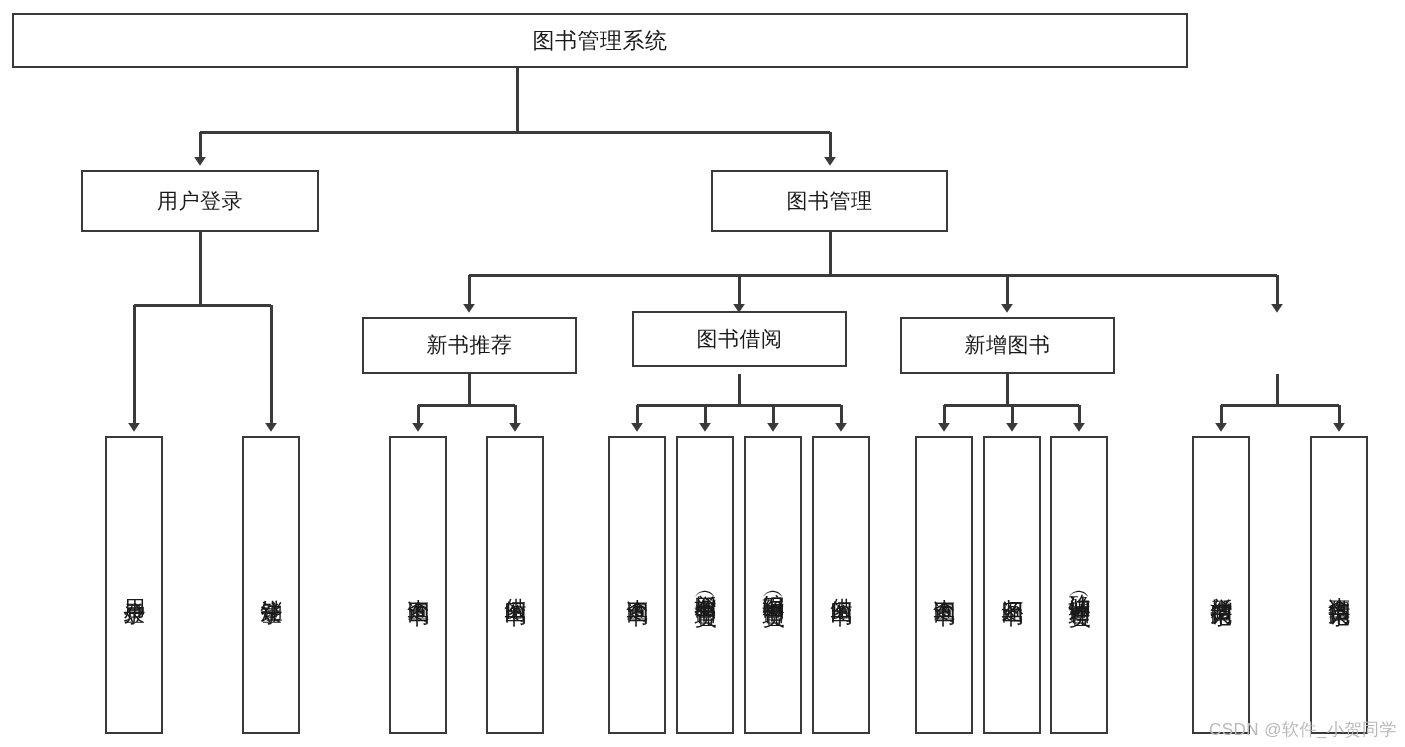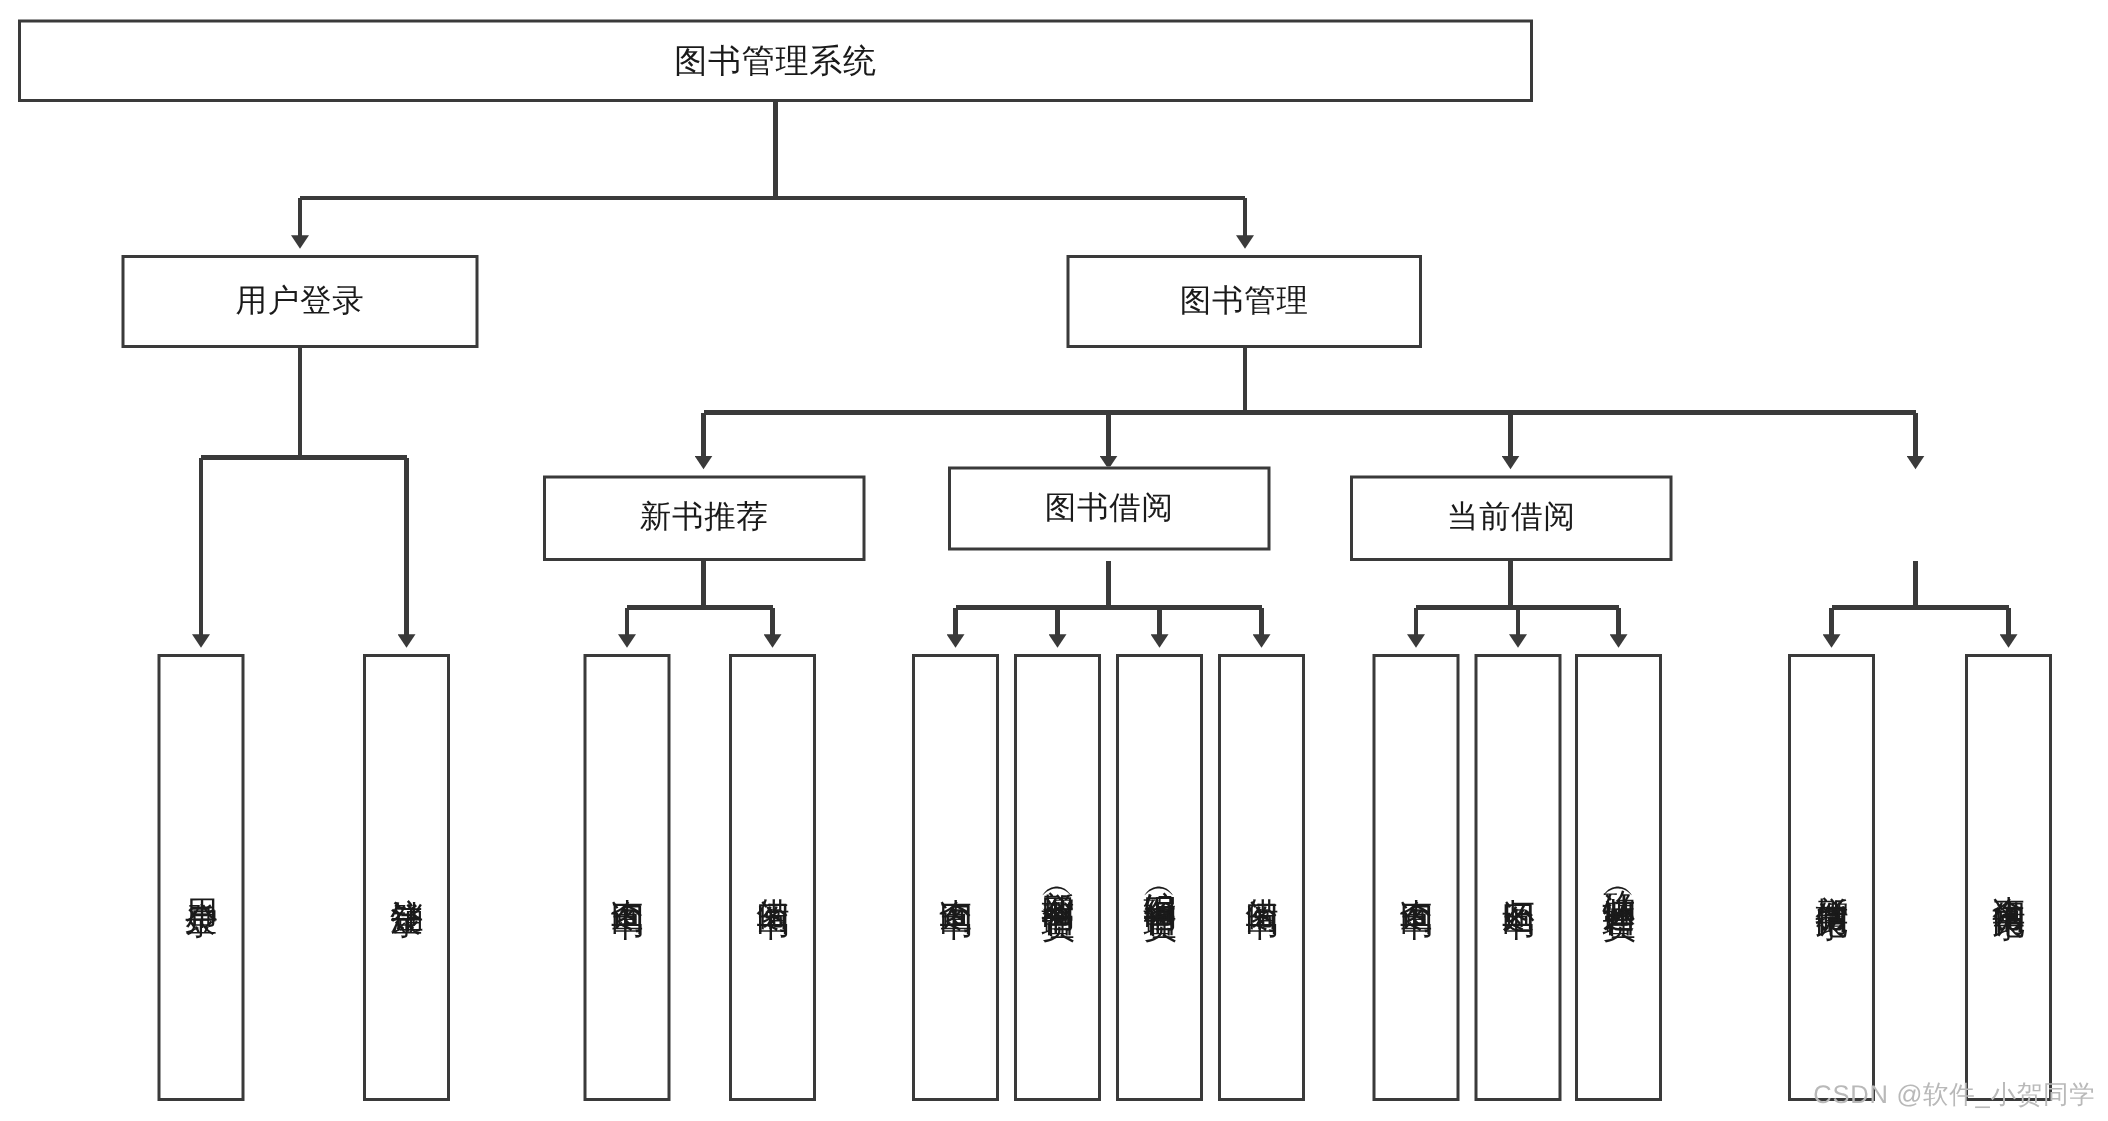--- a/index.html
+++ b/index.html
@@ -115,39 +115,39 @@
       <path d="M1012,405 L1012,424" marker-end="url(#arrow)"></path>
       <path d="M1079,405 L1079,424" marker-end="url(#arrow)"></path>
 
       <path d="M1277,374 L1277,405"></path>
       <path d="M1221,405 L1339,405"></path>
       <path d="M1221,405 L1221,424" marker-end="url(#arrow)"></path>
       <path d="M1339,405 L1339,424" marker-end="url(#arrow)"></path>
     </g>
   </svg>
 
-  <div class="node root" style="left:12px; top:13px; width:1010px; height:55px;">
+  <div class="node root" style="left:12px; top:13px; width:1176px; height:55px;">
     <span class="lbl">图书管理系统</span>
   </div>
 
   <div class="node" style="left:81px; top:170px; width:238px; height:62px;">
     <span class="lbl">用户登录</span>
   </div>
   <div class="node" style="left:711px; top:170px; width:237px; height:62px;">
     <span class="lbl">图书管理</span>
   </div>
 
   <div class="node" style="left:362px; top:317px; width:215px; height:57px;">
     <span class="lbl">新书推荐</span>
   </div>
   <div class="node" style="left:632px; top:311px; width:215px; height:56px;">
     <span class="lbl">图书借阅</span>
   </div>
   <div class="node" style="left:900px; top:317px; width:215px; height:57px;">
-    <span class="lbl">当前借阅</span>
+    <span class="lbl">新增图书</span>
   </div>
 
   <div class="node vert" style="left:105px; top:436px; width:58px; height:298px;">
     <span class="lbl">用户登录</span>
   </div>
   <div class="node vert" style="left:242px; top:436px; width:58px; height:298px;">
     <span class="lbl">注销登录</span>
   </div>
   <div class="node vert" style="left:389px; top:436px; width:58px; height:298px;">
     <span class="lbl">查询图书</span>

